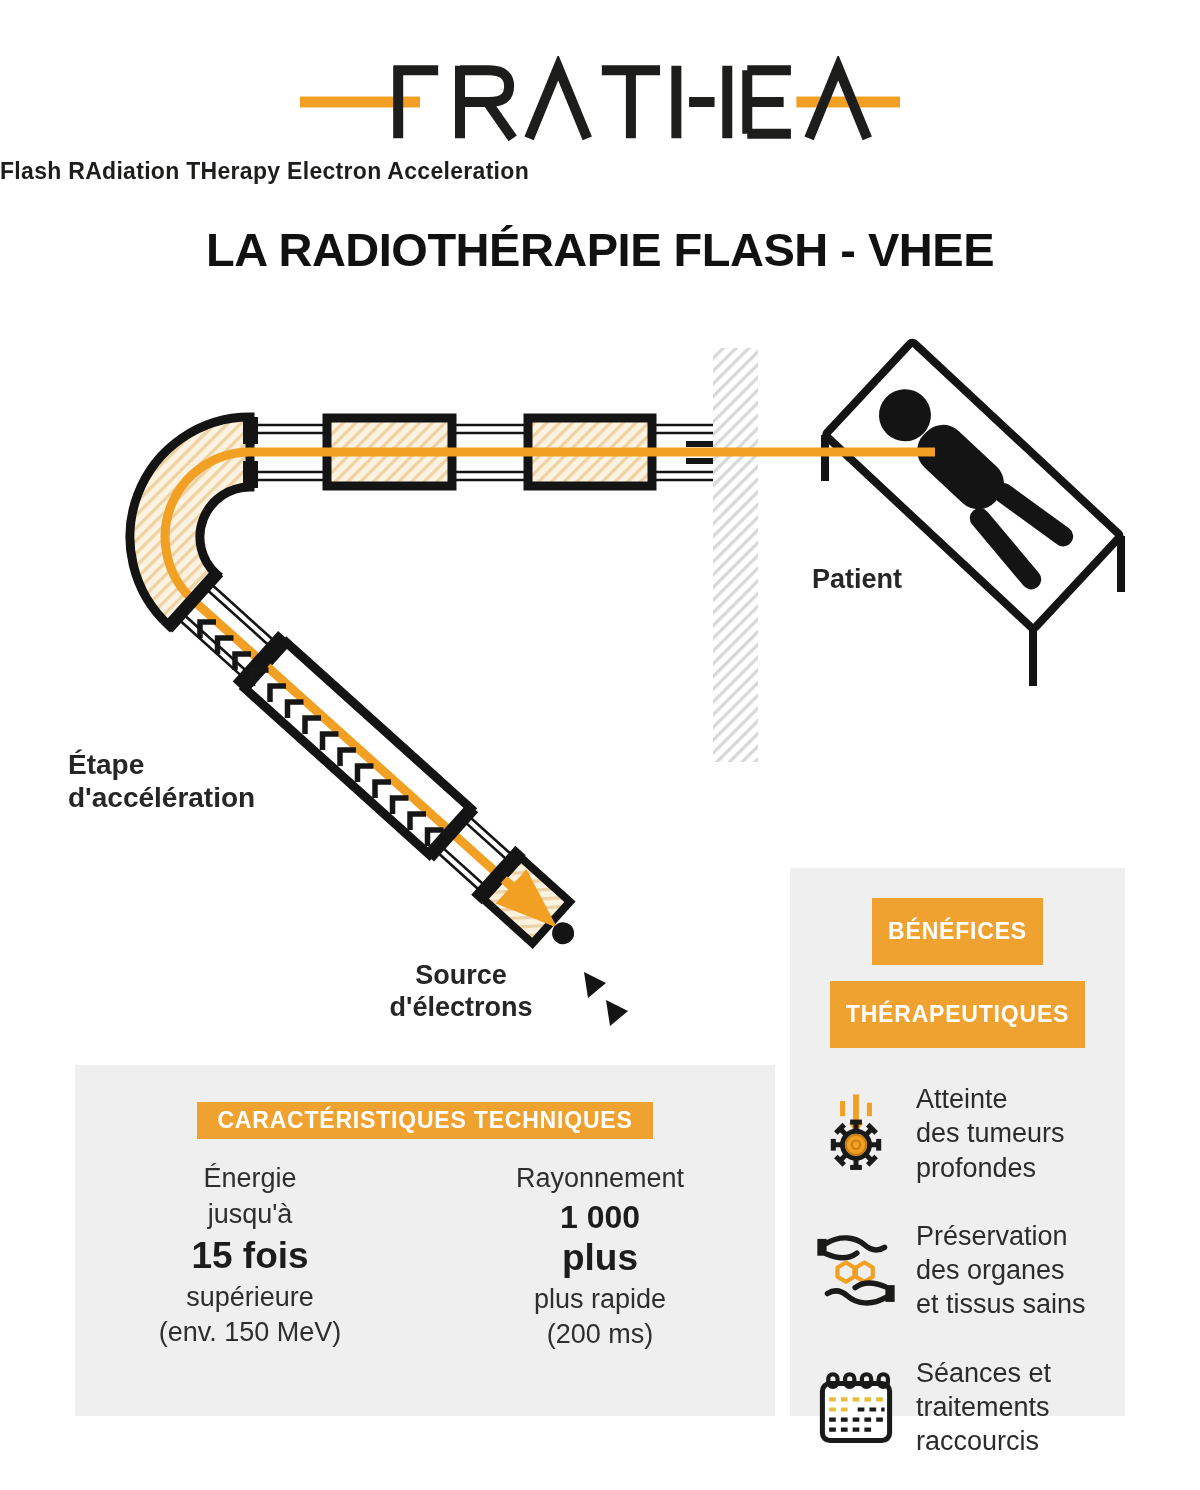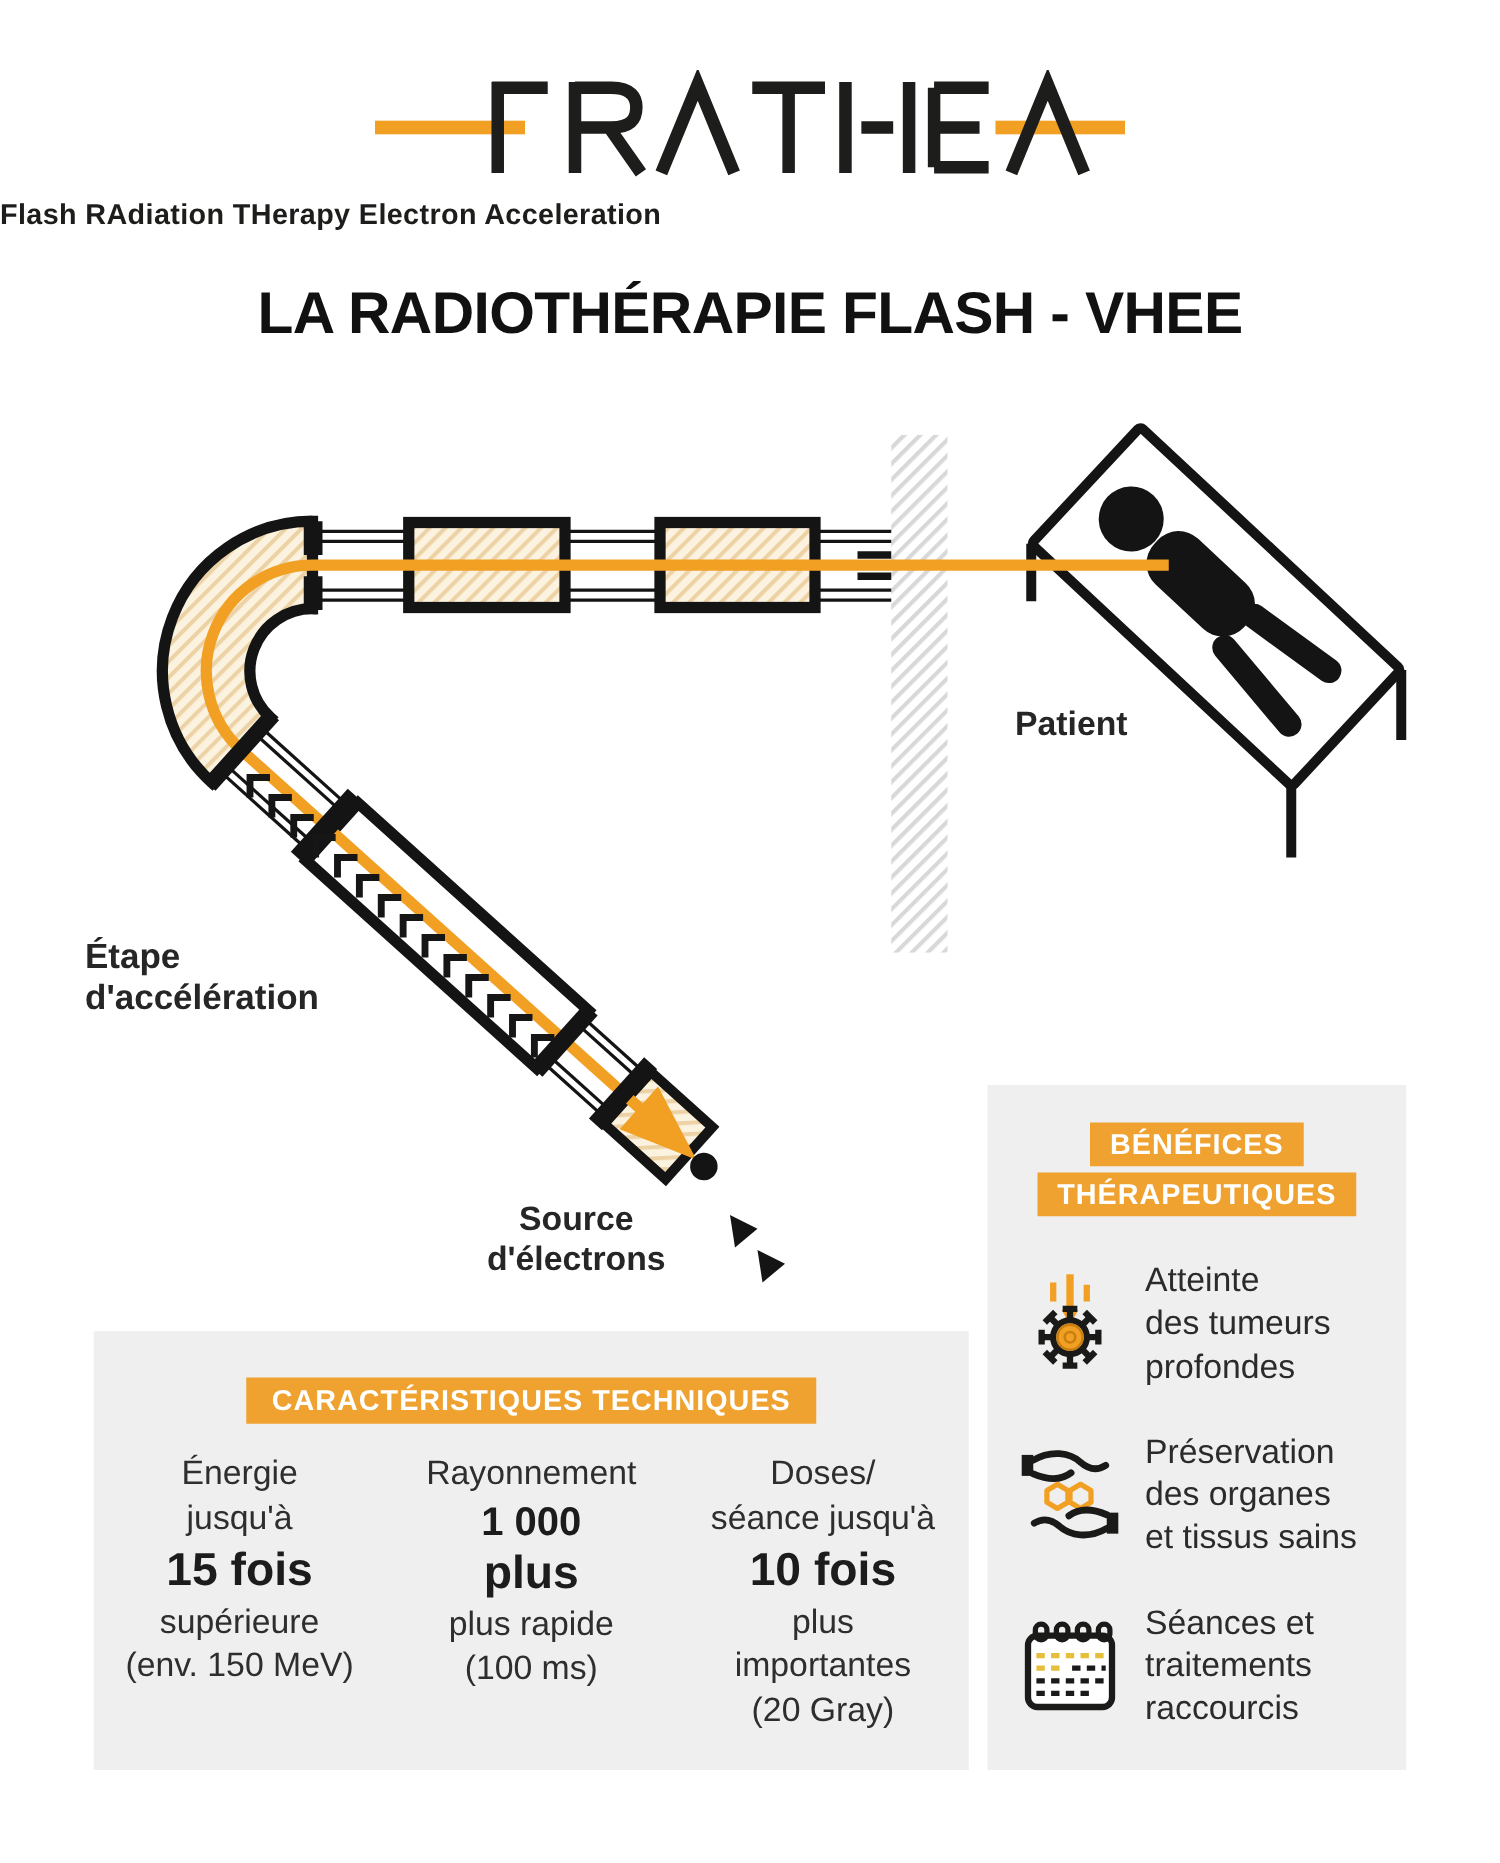--- a/index.html
+++ b/index.html
@@ -18,22 +18,22 @@
   #lbl-src{left:366px;top:960px;width:190px;text-align:center;font-size:27px;}
   #lbl-patient{left:812px;top:564px;font-size:27px;}
   
   .panel{position:absolute;background:#EFEFEF;}
   #char-panel{left:75px;top:1065px;width:700px;height:351px;}
   #ben-panel{left:790px;top:868px;width:335px;height:548px;}
   .badge{background:#F0A230;color:#fff;font-weight:700;font-size:23px;letter-spacing:.8px;
          padding:5px 20px;display:table;margin:0 auto;}
   #char-badge{margin-top:37px;}
   #ben-badge-wrap{margin-top:30px;text-align:center;}
-  .badge2{display:table;margin:5px auto;background:#F0A230;color:#fff;font-weight:700;
-          font-size:23px;letter-spacing:.8px;padding:4px 16px;}
+  .badge2{display:table;margin:16px auto;background:#F0A230;color:#fff;font-weight:700;
+          font-size:23px;letter-spacing:.8px;padding:20px 16px;}
   .cols{display:flex;margin-top:22px;}
   .col{flex:1;text-align:center;font-size:27px;color:#2e2e2e;line-height:1.32;}
   .big{font-size:37px;font-weight:800;color:#1c1c1c;line-height:1.12;margin:3px 0;}
   .big-xl{font-size:32px;font-weight:800;color:#1c1c1c;line-height:1.05;margin-top:4px;}
   .b-row{display:flex;align-items:center;gap:18px;margin:34px 14px 0 24px;}
   .b-icon{width:84px;height:84px;flex:0 0 84px;}
   .b-text{font-size:27px;color:#2b2b2b;line-height:1.27;font-weight:400;white-space:pre-line;}
 </style>
 </head>
 <body>
@@ -172,29 +172,21 @@
         <div>jusqu'à</div>
         <div class="big">15 fois</div>
         <div>supérieure</div>
         <div>(env. 150 MeV)</div>
       </div>
       <div class="col">
         <div>Rayonnement</div>
         <div class="big-xl">1 000</div>
         <div class="big">plus</div>
         <div>plus rapide</div>
-        <div>(100 ms)</div>
-      </div>
-      <div class="col">
-        <div>Doses/</div>
-        <div>séance jusqu'à</div>
-        <div class="big">10 fois</div>
-        <div>plus</div>
-        <div>importantes</div>
-        <div>(20 Gray)</div>
+        <div>(200 ms)</div>
       </div>
     </div>
   </div>
 
   <div class="panel" id="ben-panel">
     <div id="ben-badge-wrap">
       <div class="badge2">BÉNÉFICES</div>
       <div class="badge2">THÉRAPEUTIQUES</div>
     </div>
 

